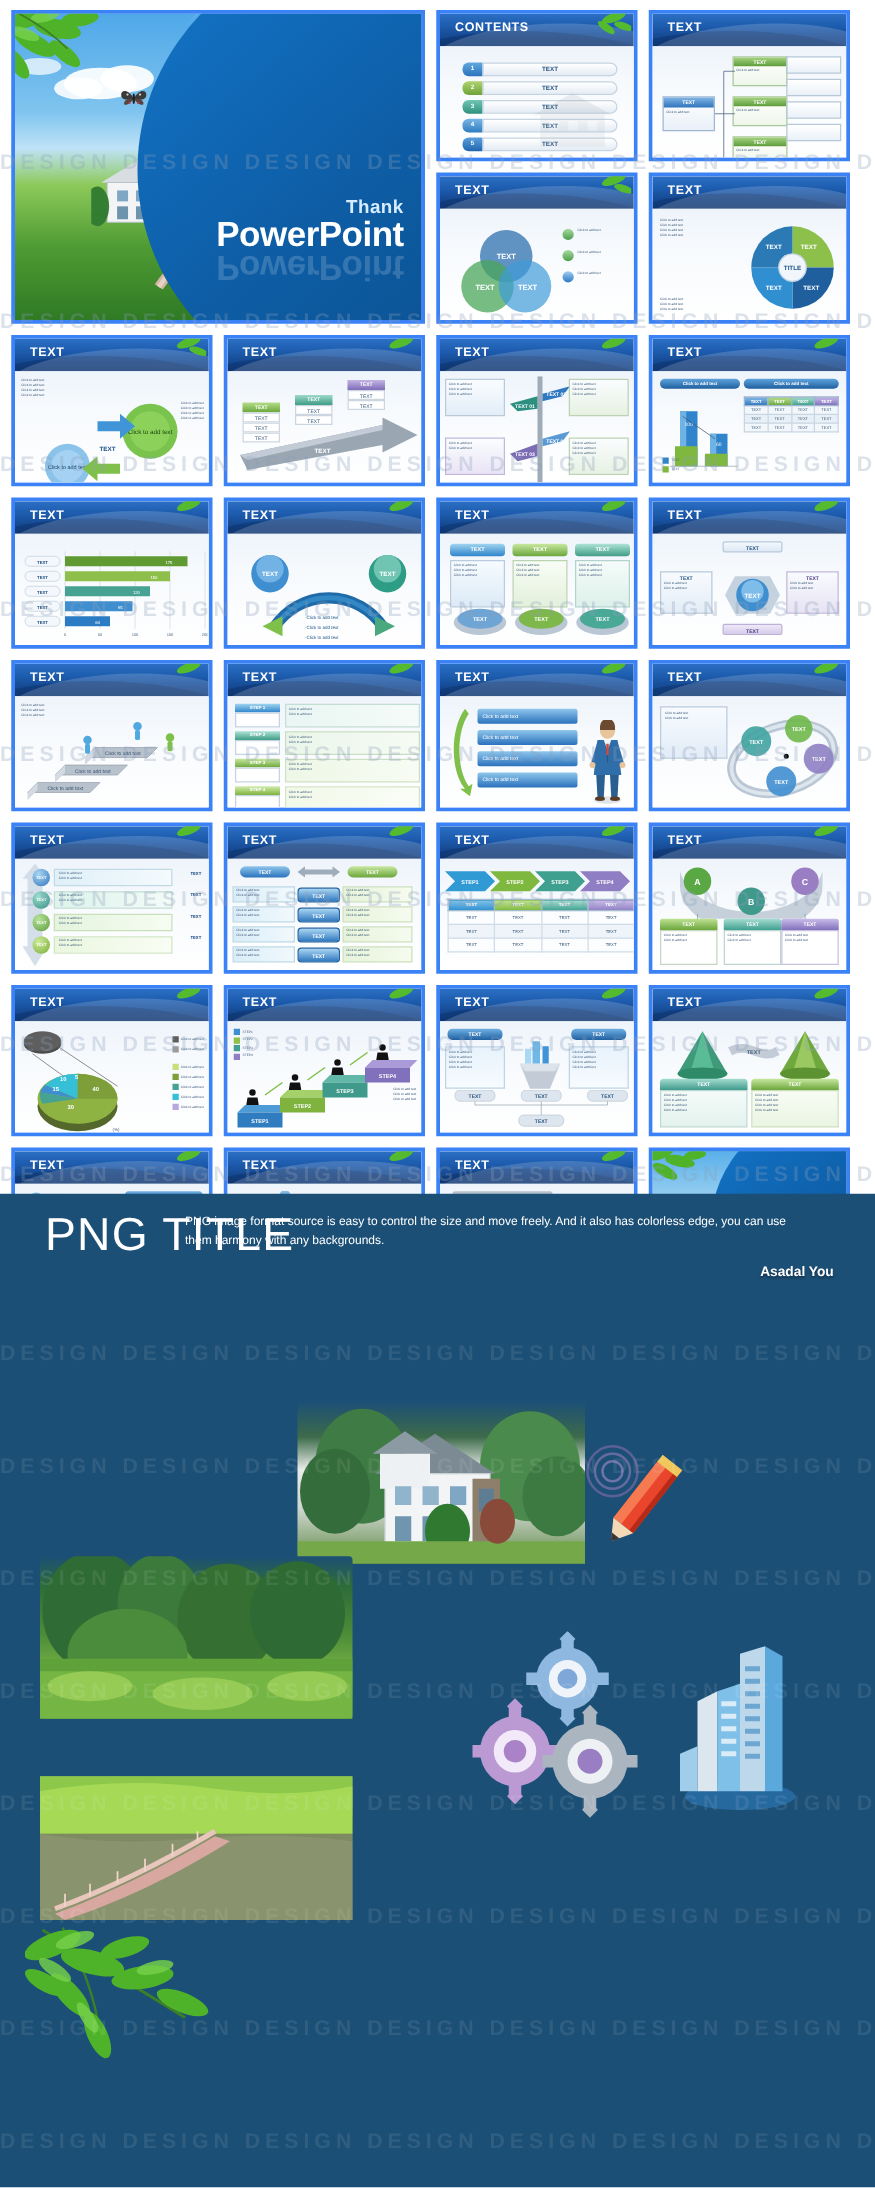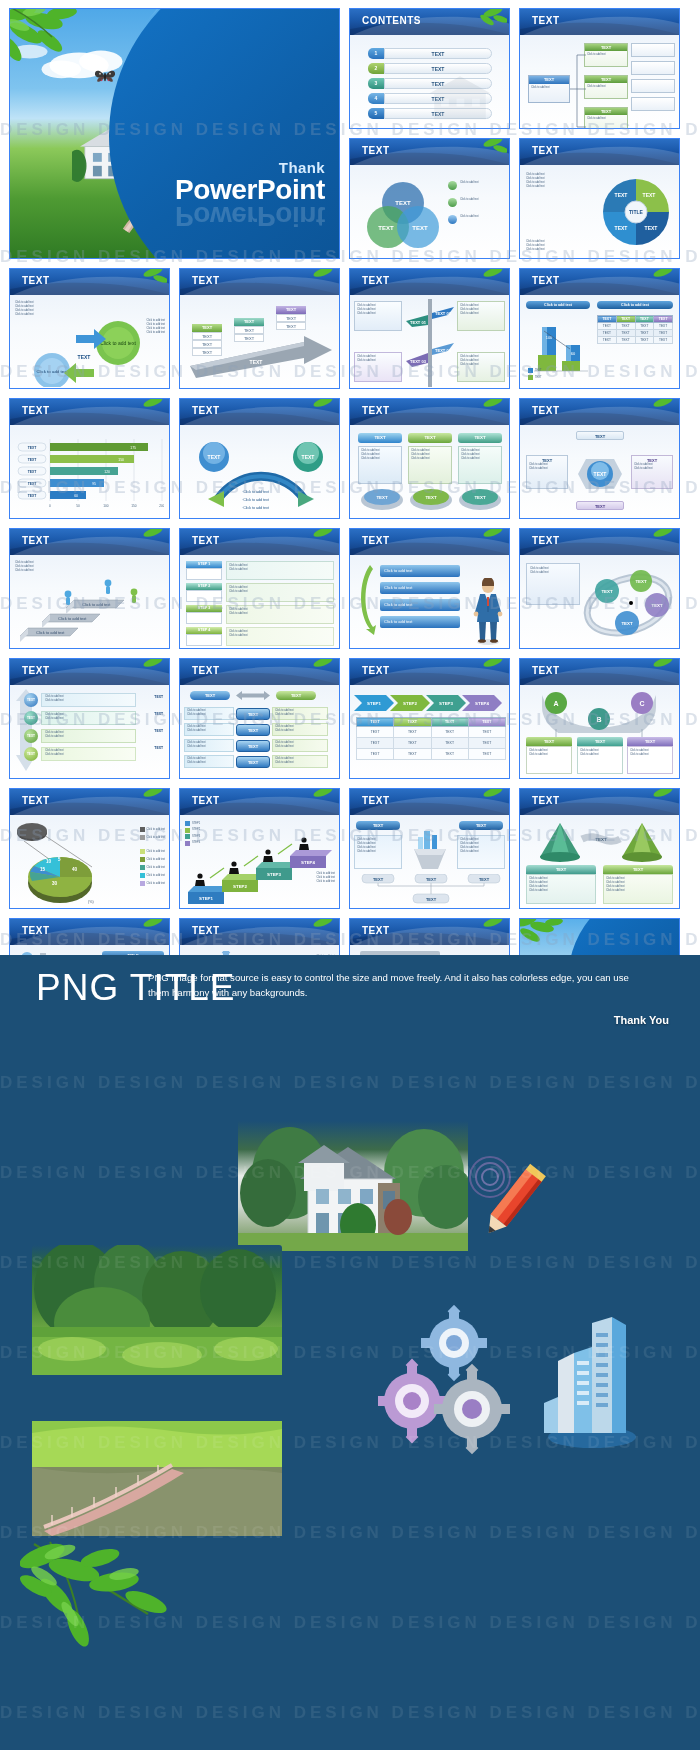--- a/index.html
+++ b/index.html
@@ -10,21 +10,21 @@
     font-family:"Liberation Sans", sans-serif;
   }
 
   
   .deck {
     position:absolute; left:0; top:0; width:700px; height:955px;
     background:#fff; padding:8px 9px 0 9px;
   }
   .slide-row { display:flex; gap:9px; margin-bottom:9px; }
   .slide {
-    width:161px; height:121px; border:1px solid #3b82f6;
+    width:161px; height:121px; border:3px solid #3b82f6;
     position:relative; overflow:hidden; background:#fff;
     flex:0 0 auto;
   }
   .slide.big { width:331px; height:251px; }
 
   
   .hdr {
     position:absolute; left:0; top:0; width:100%; height:26px;
     background:linear-gradient(180deg,#2b6fc4 0%,#1d5cae 38%,#164a93 70%,#123d7d 100%);
     overflow:hidden;
@@ -1502,21 +1502,21 @@
       <div style="position:absolute;right:-54%;top:-30%;width:124%;height:162%;border-radius:50%;background:linear-gradient(140deg,#1477cc 0%,#0e5fa8 45%,#0a4a86 100%);"></div>
       <div style="position:absolute;right:-50%;top:-26%;width:118%;height:154%;border-radius:50%;background:linear-gradient(135deg,rgba(255,255,255,.88) 0%,rgba(255,255,255,.45) 12%,rgba(0,0,0,0) 13%);"></div>
       <svg style="position:absolute;left:-4px;top:-4px;width:58px;height:40px;" viewBox="0 0 58 40">
         <g fill="#4fb32a">
           <ellipse cx="10" cy="6" rx="11" ry="4.4" transform="rotate(-18 10 6)"></ellipse>
           <ellipse cx="26" cy="12" rx="12" ry="4.6" transform="rotate(12 26 12)"></ellipse>
           <ellipse cx="14" cy="20" rx="11" ry="4.4" transform="rotate(30 14 20)"></ellipse>
           <ellipse cx="38" cy="7" rx="9" ry="3.6" transform="rotate(-8 38 7)"></ellipse>
         </g>
       </svg>
-      <div class="thankyou">Thank You</div>
+      <div class="thankyou">Asadal You</div>
     </div>
   </div>
 
   <div class="wm wm-light" style="top:120px;">DESIGN DESIGN DESIGN DESIGN DESIGN DESIGN DESIGN DESIGN DESIGN DESIGN</div>
   <div class="wm wm-light" style="top:247px;">DESIGN DESIGN DESIGN DESIGN DESIGN DESIGN DESIGN DESIGN DESIGN DESIGN</div>
   <div class="wm wm-light" style="top:362px;">DESIGN DESIGN DESIGN DESIGN DESIGN DESIGN DESIGN DESIGN DESIGN DESIGN</div>
   <div class="wm wm-light" style="top:478px;">DESIGN DESIGN DESIGN DESIGN DESIGN DESIGN DESIGN DESIGN DESIGN DESIGN</div>
   <div class="wm wm-light" style="top:594px;">DESIGN DESIGN DESIGN DESIGN DESIGN DESIGN DESIGN DESIGN DESIGN DESIGN</div>
   <div class="wm wm-light" style="top:710px;">DESIGN DESIGN DESIGN DESIGN DESIGN DESIGN DESIGN DESIGN DESIGN DESIGN</div>
   <div class="wm wm-light" style="top:826px;">DESIGN DESIGN DESIGN DESIGN DESIGN DESIGN DESIGN DESIGN DESIGN DESIGN</div>

